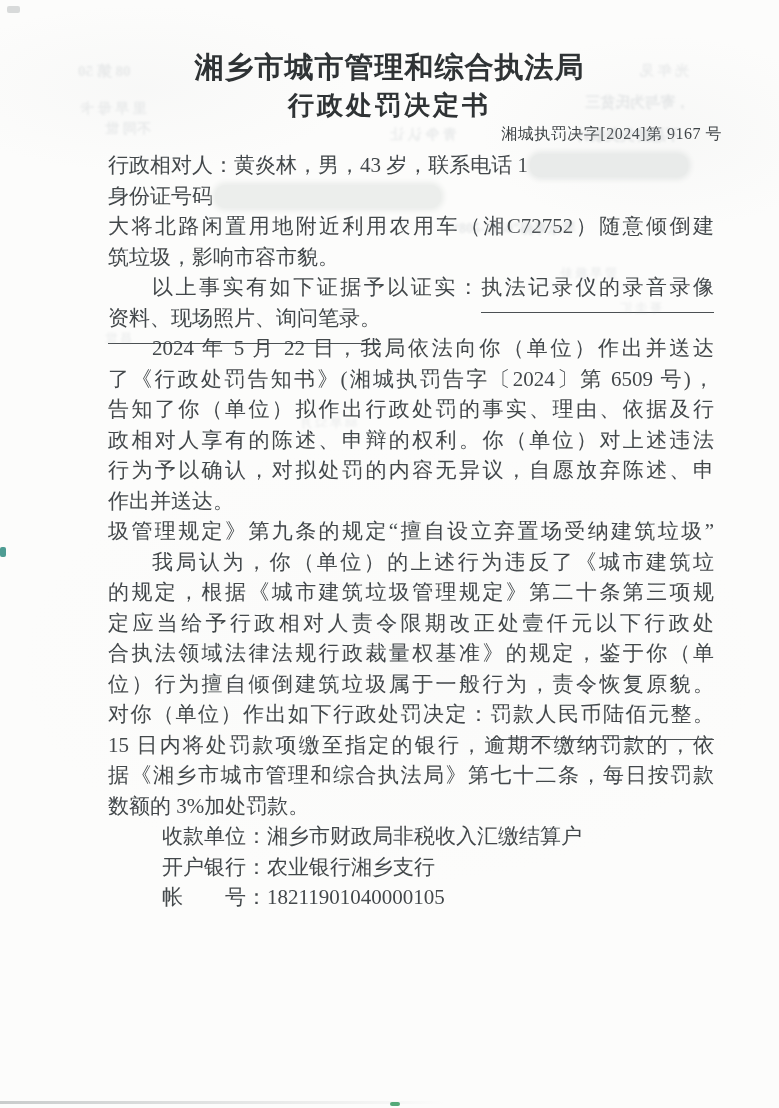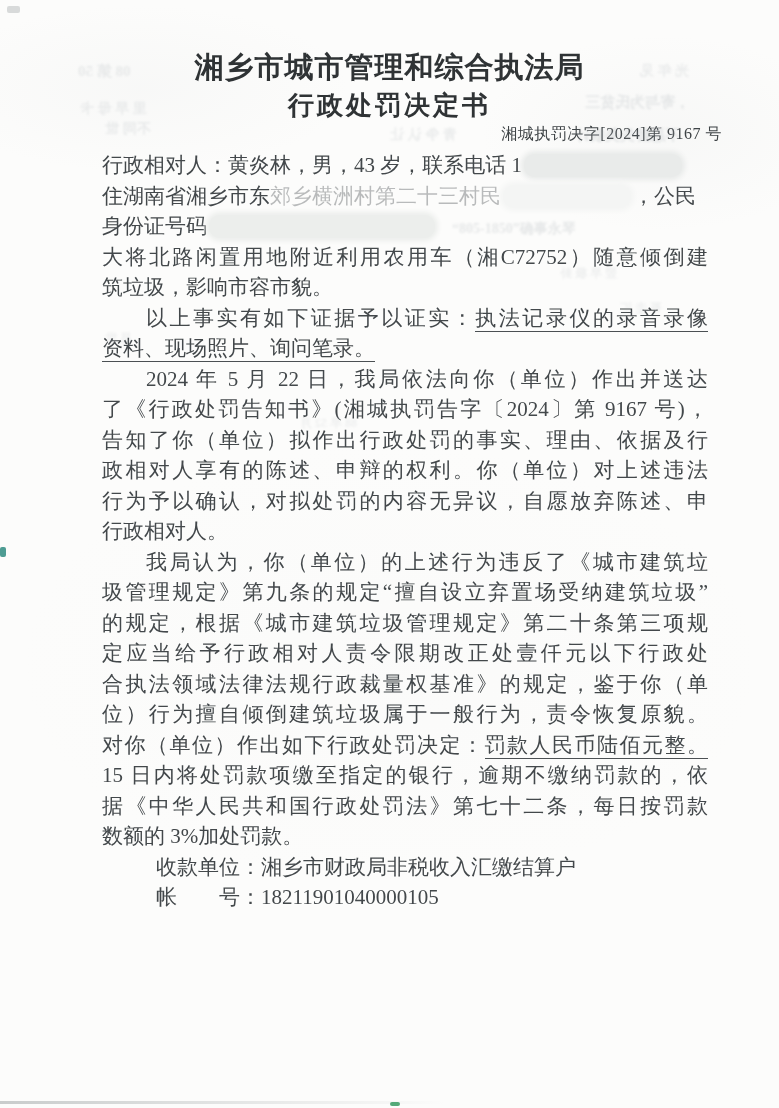--- a/index.html
+++ b/index.html
@@ -24,34 +24,34 @@
   .title2{
     position:absolute;top:88px;left:0;width:100%;
     text-align:center;font-size:26px;font-weight:700;
     letter-spacing:3px;color:#2f3335;
   }
   .docno{
     position:absolute;top:124px;right:57px;
     font-size:16px;color:#3e4346;letter-spacing:.5px;
   }
   .lines{
-    position:absolute;top:150px;left:102px;width:606px;
+    position:absolute;top:150px;left:108px;width:606px;
   }
   .line{
     height:30.5px;line-height:30.5px;font-size:21px;
     white-space:nowrap;color:#43484b;
   }
   .line.just{
     white-space:normal;
     text-align:justify;text-align-last:justify;
     text-justify:inter-character;
   }
   .ind2{padding-left:44px;}
   .indB{padding-left:54px;}
-  .und{border-bottom:1.6px solid #4b5053;padding-bottom:1px;}
+  .und{border-bottom:1.6px solid #4b5053;padding-bottom:13px;}
   .faint{opacity:.36;filter:blur(.4px);}
   .redact{
     display:inline-block;height:23px;vertical-align:-5px;
     border-radius:11px;margin:0 2px;
   }
   .artifact{
     position:absolute;color:#a7aeb3;white-space:nowrap;
     filter:blur(1px);font-weight:700;pointer-events:none;
   }
   .mark{position:absolute;pointer-events:none;}
@@ -64,43 +64,43 @@
 <body>
 
 <div class="page">
 
   <div class="title1">湘乡市城市管理和综合执法局</div>
   <div class="title2">行政处罚决定书</div>
   <div class="docno">湘城执罚决字[2024]第 9167 号</div>
 
   <div class="lines">
       <div class="line"><span class="">行政相对人：黄炎林，男，43 岁，联系电话 1</span><span class="redact" style="width: 158px; background: rgb(233, 235, 234); box-shadow: rgb(233, 235, 234) 0px 0px 5px 3px;"></span></div>
-      <div class="line"><span class="">住湖南省湘乡市东</span><span class="faint">郊乡横洲村第二十三村民</span><span class="redact" style="width: 128px; background: rgb(244, 245, 244); box-shadow: rgb(244, 245, 244) 0px 0px 5px 3px;"></span><span class="">，公民</span></div>
       <div class="line"><span class="">身份证号码</span><span class="redact" style="width: 226px; background: rgb(236, 238, 236); box-shadow: rgb(236, 238, 236) 0px 0px 5px 3px;"></span></div>
       <div class="line just"><span class="">大将北路闲置用地附近利用农用车（湘C72752）随意倾倒建</span></div>
       <div class="line"><span class="">筑垃圾，影响市容市貌。</span></div>
       <div class="line just ind2"><span class="">以上事实有如下证据予以证实：</span><span class="und">执法记录仪的录音录像</span></div>
       <div class="line"><span class="und">资料、现场照片、询问笔录。</span></div>
       <div class="line just ind2"><span class="">2024 年 5 月 22 日，我局依法向你（单位）作出并送达</span></div>
-      <div class="line just"><span class="">了《行政处罚告知书》(湘城执罚告字〔2024〕第 9167 号)，</span></div>
+      <div class="line just"><span class="">了《行政处罚告知书》(湘城执罚告字〔2024〕第 6509 号)，</span></div>
       <div class="line just"><span class="">告知了你（单位）拟作出行政处罚的事实、理由、依据及行</span></div>
       <div class="line just"><span class="">政相对人享有的陈述、申辩的权利。你（单位）对上述违法</span></div>
       <div class="line just"><span class="">行为予以确认，对拟处罚的内容无异议，自愿放弃陈述、申</span></div>
-      <div class="line"><span class="">行政相对人。</span></div>
+      <div class="line"><span class="">作出并送达。</span></div>
+      <div class="line just"><span class="">圾管理规定》第九条的规定“擅自设立弃置场受纳建筑垃圾”</span></div>
       <div class="line just ind2"><span class="">我局认为，你（单位）的上述行为违反了《城市建筑垃</span></div>
-      <div class="line just"><span class="">圾管理规定》第九条的规定“擅自设立弃置场受纳建筑垃圾”</span></div>
       <div class="line just"><span class="">的规定，根据《城市建筑垃圾管理规定》第二十条第三项规</span></div>
       <div class="line just"><span class="">定应当给予行政相对人责令限期改正处壹仟元以下行政处</span></div>
       <div class="line just"><span class="">合执法领域法律法规行政裁量权基准》的规定，鉴于你（单</span></div>
       <div class="line just"><span class="">位）行为擅自倾倒建筑垃圾属于一般行为，责令恢复原貌。</span></div>
       <div class="line just"><span class="">对你（单位）作出如下行政处罚决定：</span><span class="und">罚款人民币陆佰元整。</span></div>
       <div class="line just"><span class="">15 日内将处罚款项缴至指定的银行，逾期不缴纳罚款的，依</span></div>
-      <div class="line just"><span class="">据《中华人民共和国行政处罚法》第七十二条，每日按罚款</span></div>
+      <div class="line just"><span class="">据《湘乡市城市管理和综合执法局》第七十二条，每日按罚款</span></div>
       <div class="line"><span class="">数额的 3%加处罚款。</span></div>
       <div class="line indB"><span class="">收款单位：湘乡市财政局非税收入汇缴结算户</span></div>
+      <div class="line indB"><span class="">开户银行：农业银行湘乡支行</span></div>
       <div class="line indB"><span class="">帐　　号：18211901040000105</span></div>
     </div>
 
   <div class="scanline"></div>
 <div class="artifact" style="left: 78px; top: 62px; font-size: 15px; opacity: 0.22; transform: scaleX(-1);">08 第 50</div>
     <div class="artifact" style="left: 80px; top: 100px; font-size: 14px; opacity: 0.2; transform: scaleX(-1);">里 早 母 卡</div>
     <div class="artifact" style="left: 640px; top: 62px; font-size: 14px; opacity: 0.2; transform: scaleX(-1);">光 年 见</div>
     <div class="artifact" style="left: 585px; top: 93px; font-size: 15px; opacity: 0.25; transform: scaleX(-1);">，寄与为氏贫三</div>
     <div class="artifact" style="left: 575px; top: 126px; font-size: 15px; opacity: 0.26; transform: scaleX(-1);">不忍龄失美貌计</div>
     <div class="artifact" style="left: 105px; top: 120px; font-size: 14px; opacity: 0.22; transform: scaleX(-1);">不同 世</div>

